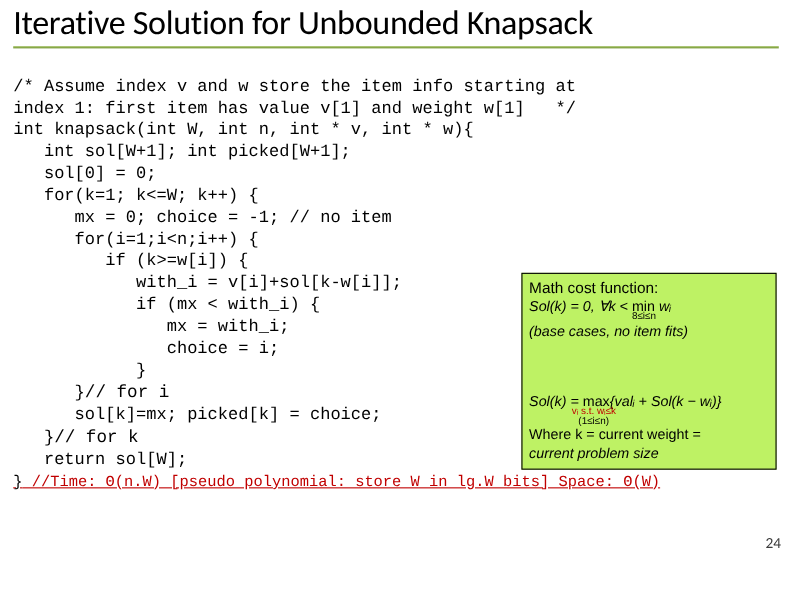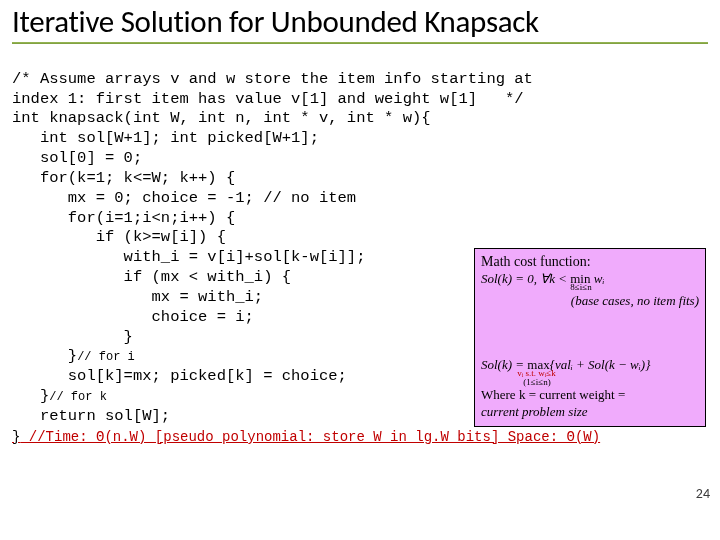--- a/index.html
+++ b/index.html
@@ -1,38 +1,38 @@
 <!DOCTYPE html>
 <html><head>
 <meta charset="utf-8">
 <style>
   * { margin: 0; padding: 0; box-sizing: border-box; }
   html, body { width: 720px; height: 540px; background: #fff; font-family: Calibri, Arial, sans-serif; overflow: hidden; }
   .slide { position: relative; width: 720px; height: 540px; padding: 0 12px 6px 12px; }
   .title { font-size: 31px; color: #000; padding: 2px 0 0 0; letter-spacing: -0.3px; }
   .title-underline { height: 2px; background: linear-gradient(to bottom, #9bbb59, #7a9a3b); margin-top: 2px; }
   .code-area { position: relative; margin-top: 6px; font-family: "Courier New", monospace; font-size: 15.5px; line-height: 1.28; color: #000; white-space: pre; }
-  .small { font-size: 12px; font-family: "Courier New", monospace; }
+  .small { font-size: 16px; font-family: "Courier New", monospace; }
   .time-line { font-family: "Courier New", monospace; font-size: 14px; color: #c00000; margin-top: 2px; text-decoration: underline; }
   .time-line .brace { color: #000; }
-  .math-box { position: absolute; right: 14px; top: 248px; width: 232px; border: 1px solid #000; background: #f0abfc; padding: 4px 6px 6px 6px; font-family: Liberation Serif, serif; font-size: 13px; line-height: 1.25; color: #000; }
+  .math-box { position: absolute; right: 14px; top: 248px; width: 232px; border: 1px solid #000; background: #bef264; padding: 4px 6px 6px 6px; font-family: Liberation Sans, sans-serif; font-size: 13px; line-height: 1.25; color: #000; }
   .math-box .hdr { font-size: 14px; }
   .sub { font-size: 9px; vertical-align: sub; display: inline-block; }
   .subr { font-size: 9px; color: #c00000; text-align: center; }
   .pagenum { position: absolute; right: 10px; bottom: 38px; font-size: 14px; color: #3b3b3b; font-family: Calibri, Arial, sans-serif; }
 </style>
 </head>
 <body>
 
 <div class="slide">
   <div class="title">Iterative Solution for Unbounded Knapsack</div>
   <div class="title-underline"></div>
 
   <div class="code-area">
-<span>/* Assume arrays v and w store the item info starting at</span>
+<span>/* Assume index v and w store the item info starting at</span>
 <span>index 1: first item has value v[1] and weight w[1]   */</span>
 <span>int knapsack(int W, int n, int * v, int * w){</span>
 <span>   int sol[W+1]; int picked[W+1];</span>
 <span>   sol[0] = 0;</span>
 <span>   for(k=1; k&lt;=W; k++) {</span>
 <span>      mx = 0; choice = -1; // no item</span>
 <span>      for(i=1;i&lt;n;i++) {</span>
 <span>         if (k&gt;=w[i]) {</span>
 <span>            with_i = v[i]+sol[k-w[i]];</span>
 <span>            if (mx &lt; with_i) {</span>
@@ -44,21 +44,21 @@
 <span>   }</span><span class="small">// for k</span>
 <span>   return sol[W];</span>
 </div>
   <div class="time-line"><span class="brace">}</span><span> //Time: Θ(n.W) [pseudo polynomial: store W in lg.W bits] Space: Θ(W)</span></div>
 
   <div class="math-box">
     <div class="hdr">Math cost function:</div>
     <div>
       <i><span>Sol(k) = 0,   ∀k &lt; </span></i><span style="position:relative;display:inline-block;"><span>min</span><span class="sub" style="position:absolute;left:0;top:11px;">8≤i≤n</span></span><i><span> wᵢ</span></i>
     </div>
-    <div style="margin-top:6px;text-align:right;font-style:italic;">(base cases, no item fits)</div>
+    <div style="margin-top:6px;text-align:left;font-style:italic;">(base cases, no item fits)</div>
     <div style="margin-top:4px;">
       <i><span>Sol(k) = </span></i><span style="position:relative;display:inline-block;margin-top:44px;"><span>max</span><span class="sub subr" style="position:absolute;left:-10px;top:11px;white-space:nowrap;">vᵢ s.t. wᵢ≤k</span><span class="sub" style="position:absolute;left:-4px;top:20px;white-space:nowrap;">(1≤i≤n)</span></span><i><span>{valᵢ + Sol(k − wᵢ)}</span></i>
     </div>
     <div style="margin-top:14px;">Where k = current weight =</div>
     <div style="font-style:italic;">current problem size</div>
   </div>
 
   <div class="pagenum">24</div>
 </div>
 

